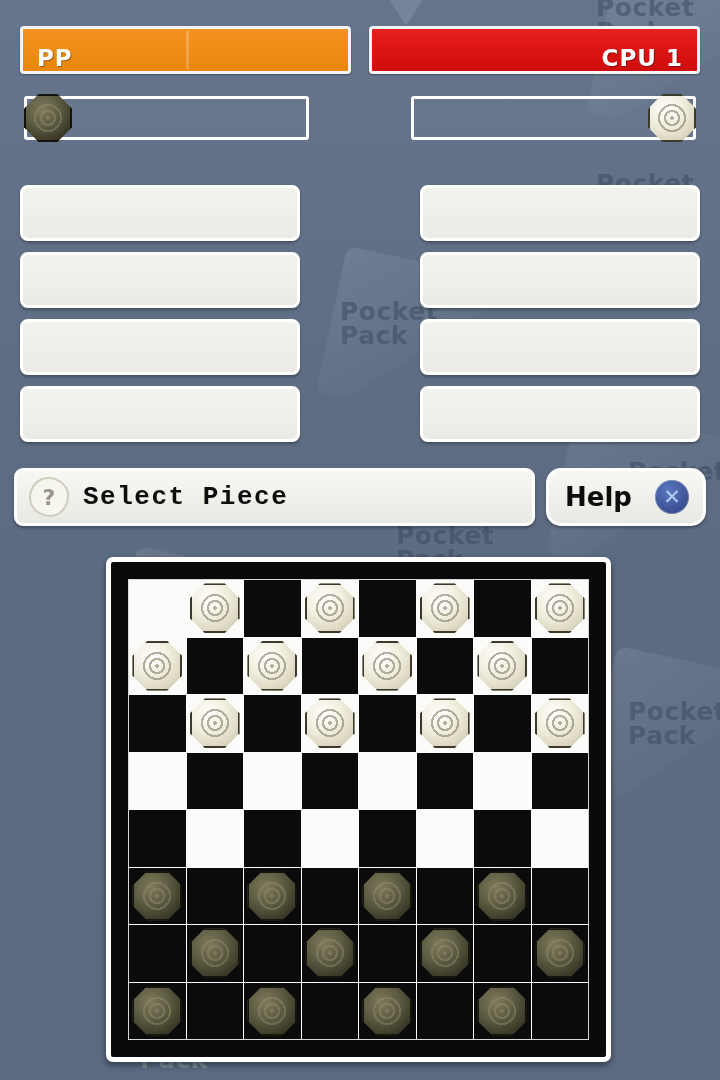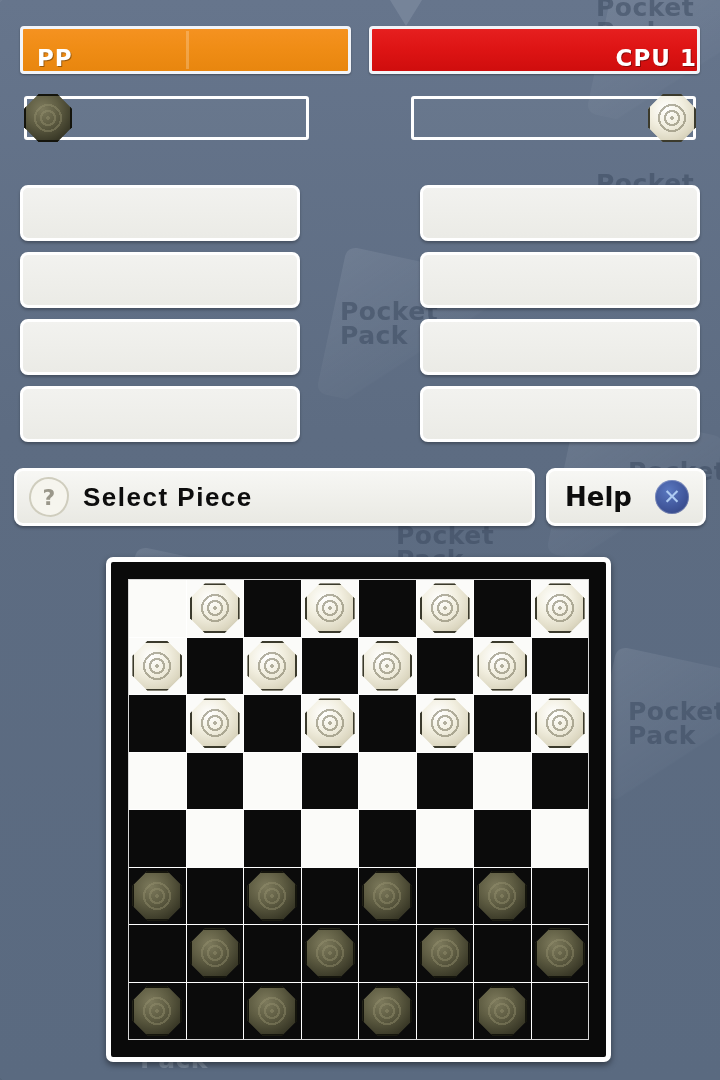--- a/index.html
+++ b/index.html
@@ -93,20 +93,21 @@
     content: "";
     position: absolute;
     left: 50%;
     top: 2px; bottom: 2px;
     width: 3px;
     background: rgba(255,255,255,0.22);
   }
   .player-bar.p2 {
     background: linear-gradient(180deg, #e61f1f 0%, #dd1414 50%, #cf0d0d 100%);
     justify-content: flex-end;
+    padding-right: 14px;
   }
   .player-name {
     color: #ffffff;
     font-family: "DejaVu Sans", sans-serif;
     font-weight: bold;
     font-size: 23px;
     letter-spacing: 1px;
     text-shadow: 1px 1px 0 rgba(0,0,0,0.35);
   }
 
@@ -220,29 +221,29 @@
     border-radius: 48% 52% 46% 54% / 52% 46% 54% 48%;
     box-shadow: inset 0 0 0 2px #cfcdbe;
     display: flex; align-items: center; justify-content: center;
     color: #9a978a;
     font-family: "DejaVu Sans", sans-serif;
     font-weight: bold;
     font-size: 22px;
   }
   .status-text {
     color: #0d0d0d;
-    font-family: Liberation Sans, sans-serif;
+    font-family: Liberation Mono, monospace;
     font-weight: bold;
     font-size: 26px;
     letter-spacing: 1.5px;
   }
   .help-panel {
     width: 160px;
     border: 3px solid #ffffff;
-    border-radius: 9px;
+    border-radius: 15px;
     background: linear-gradient(180deg, #f7f7f4 0%, #e9e9e3 100%);
     box-shadow: 0 2px 3px rgba(0,0,0,0.3);
     display: flex;
     align-items: center;
     justify-content: space-between;
     padding: 0 14px 0 16px;
   }
   .help-label {
     color: #0d0d0d;
     font-family: "DejaVu Sans", sans-serif;

